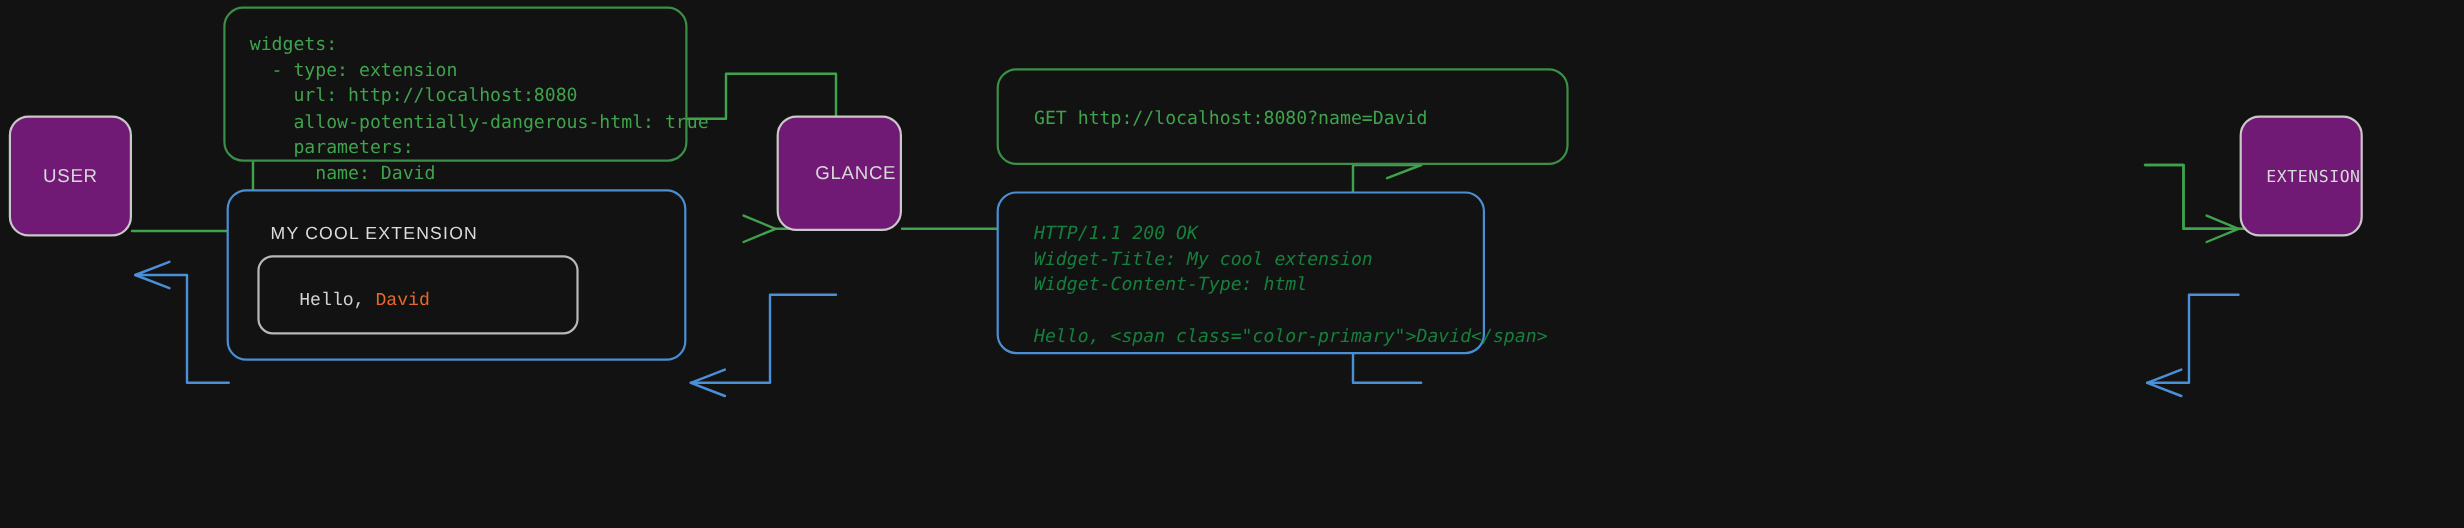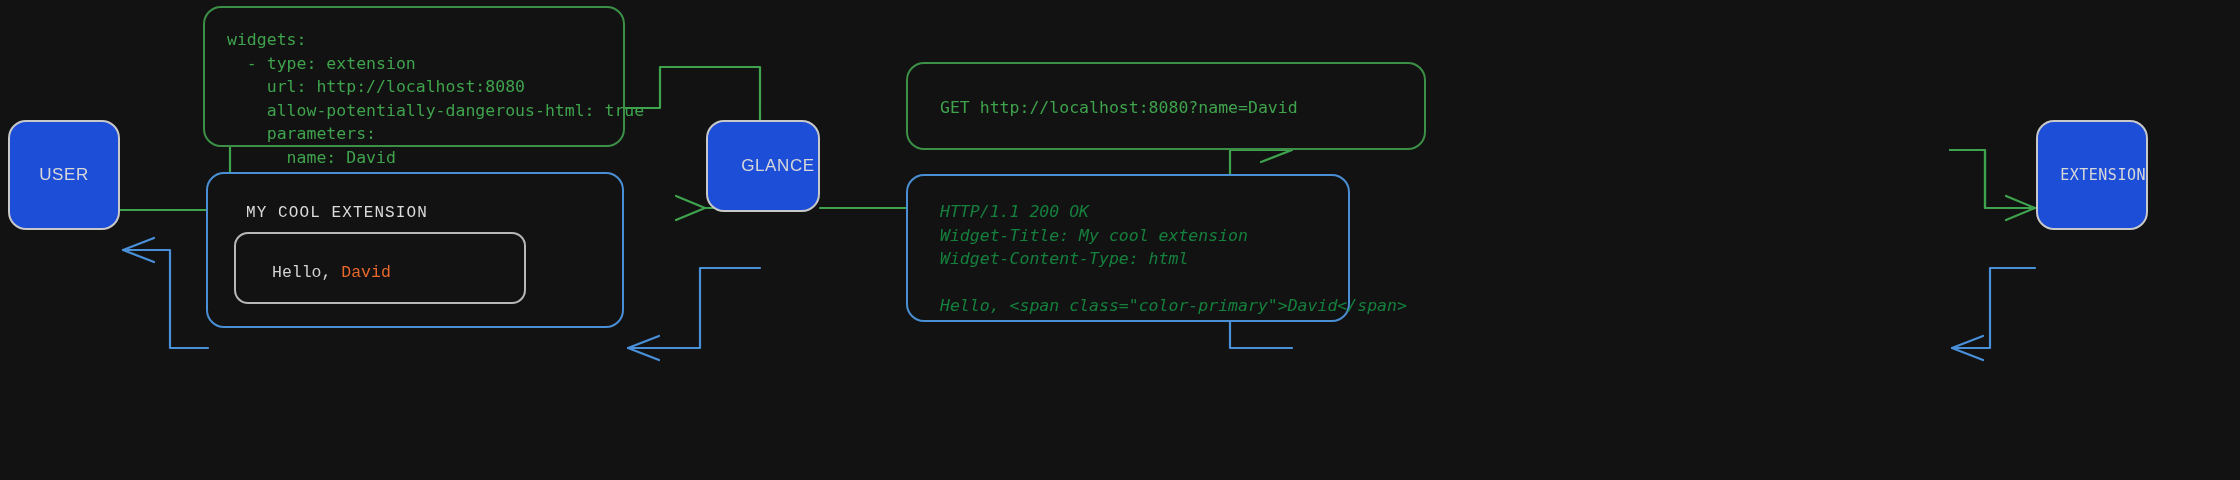--- a/index.html
+++ b/index.html
@@ -29,25 +29,24 @@
     width: 2240px;
     height: 480px;
     pointer-events: none;
   }
 
   .node {
     position: absolute;
     box-sizing: border-box;
     border: 2px solid #c8c8c8;
     border-radius: 18px;
-    background: #1d4ed8;
+    background: #701a75;
     display: flex;
     align-items: center;
     justify-content: center;
-    margin-top: 15px;
   }
   .node-label {
     color: #d8d8d8;
     font-size: 17px;
     letter-spacing: 0.6px;
     font-family: "Liberation Sans", sans-serif;
   }
   .node-label.mono {
     font-family: "DejaVu Sans Mono", monospace;
     font-size: 15px;
@@ -77,21 +76,21 @@
   .widget-card {
     position: absolute;
     box-sizing: border-box;
     border: 2px solid #b8b8b8;
     border-radius: 14px;
     background: #121212;
   }
   .widget-title {
     position: absolute;
     color: #dcdcdc;
-    font-family: Liberation Mono, monospace;
+    font-family: Liberation Sans, sans-serif;
     font-size: 16px;
     letter-spacing: 1.1px;
     white-space: pre;
   }
   .widget-body {
     position: absolute;
     font-family: Liberation Mono, monospace;
     font-size: 16.5px;
     color: #d2d2d2;
     white-space: pre;
@@ -125,21 +124,21 @@
       <path d="M 659 336 L 628 348 L 659 360"></path>
       <path d="M 208 348 L 170 348 L 170 250 L 123 250"></path>
       <path d="M 154 238 L 123 250 L 154 262"></path>
     </g>
   </svg>
 
   <div class="node" style="left:8px; top:105px; width:112px; height:110px;">
     <span class="node-label">USER</span>
   </div>
 
-  <div class="node" style="left:706px; top:105px; width:114px; height:92px;padding-left:30px;">
+  <div class="node" style="left:706px; top:105px; width:114px; height:105px;padding-left:30px;">
     <span class="node-label">GLANCE</span>
   </div>
 
   <div class="node" style="left:2036px; top:105px; width:112px; height:110px;justify-content:flex-end;">
     <span class="node-label mono">EXTENSION</span>
   </div>
 
   <div class="codebox green" style="left:203px; top:6px; width:422px; height:141px;">
     <pre class="code green" style="position:absolute; left:22px; top:20px;">widgets:
   - type: extension

